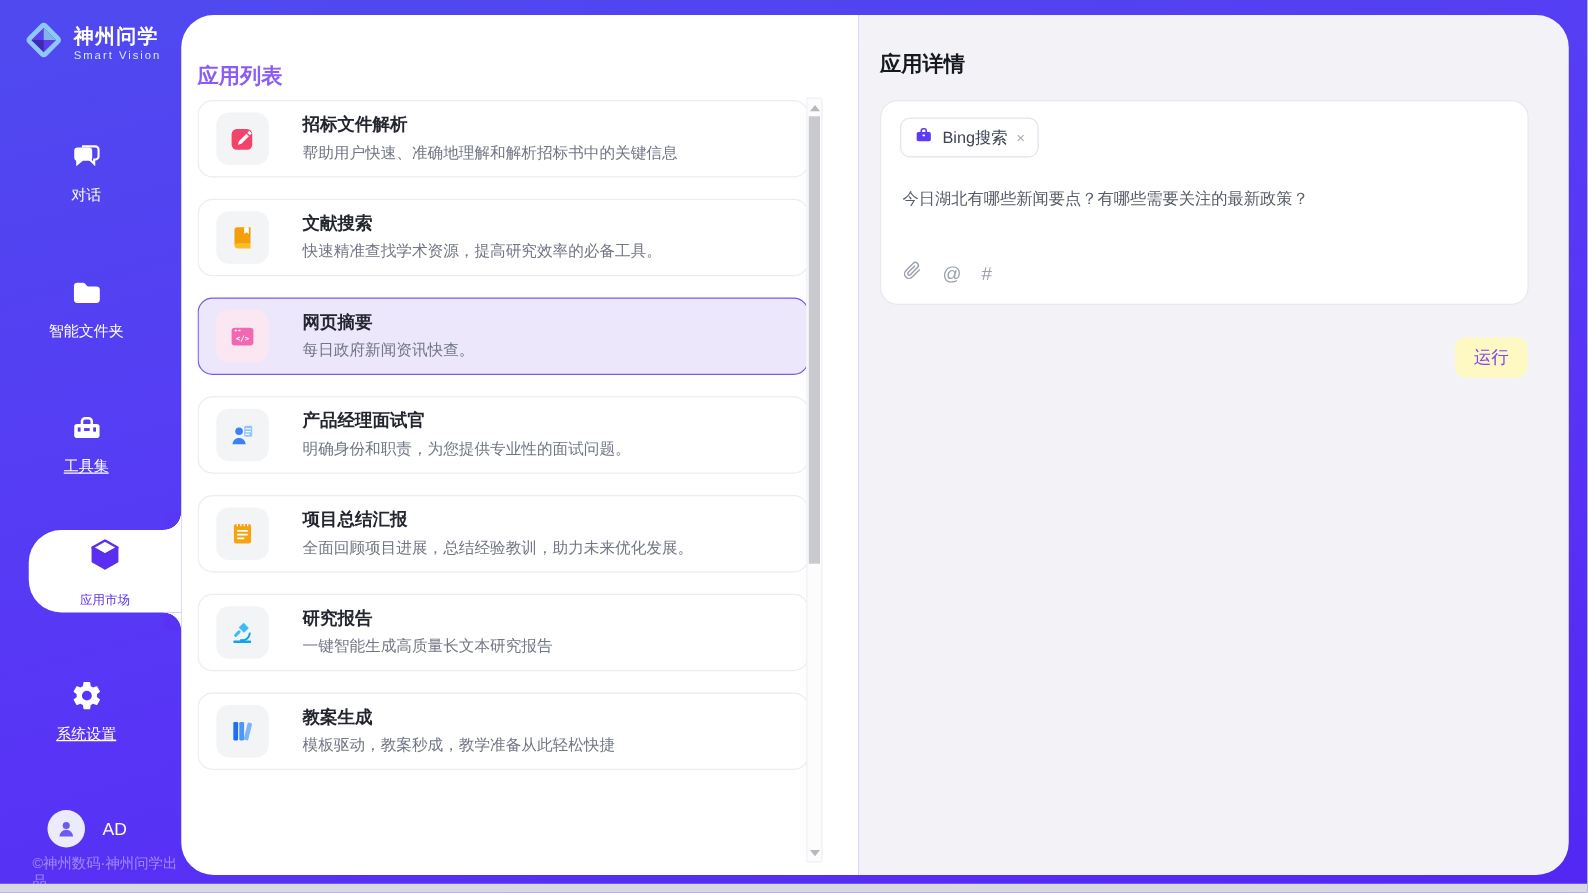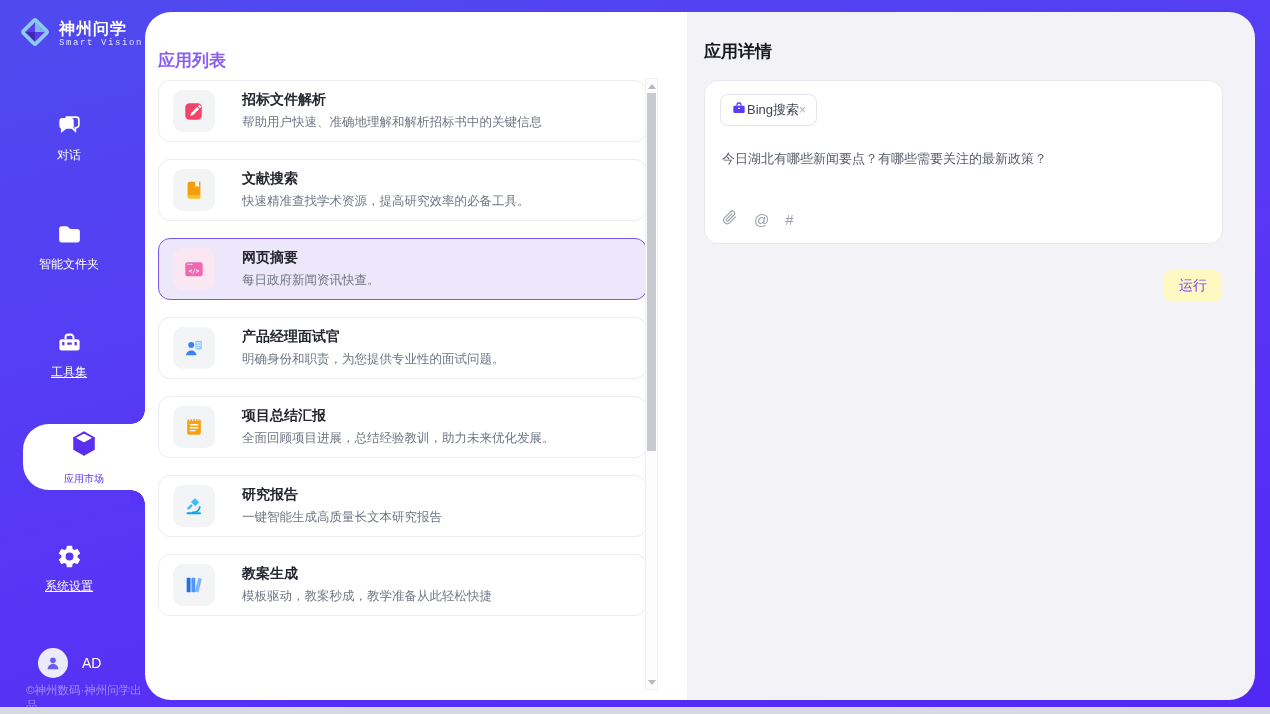--- a/index.html
+++ b/index.html
@@ -57,21 +57,21 @@
     border-top:5px solid #b6b8c0;}
   .sb-thumb{position:absolute;left:1px;right:1px;top:14px;height:358px;background:#c9cacf;cursor:pointer;}
 
   
   .panel-detail{position:absolute;left:687px;top:12px;width:568px;height:688px;background:#f3f3f7;
     border-radius:0 26px 26px 0;}
   .detail-title{position:absolute;left:17px;top:28px;font-size:17px;font-weight:bold;color:#15181f;}
   .card{position:absolute;left:17px;top:68px;width:519px;height:164px;background:#fff;
     border:1px solid #e8e8ef;border-radius:14px;box-sizing:border-box;}
   .chip{position:absolute;left:15px;top:13px;height:30px;border:1px solid #e4e4ec;border-radius:8px;
-    display:inline-flex;align-items:center;gap:0;padding:0 10px;background:#fff;cursor:pointer;}
+    display:inline-flex;align-items:center;gap:7px;padding:0 10px;background:#fff;cursor:pointer;}
   .chip-label{font-size:13px;color:#3c4250;}
   .chip-close{color:#a7abb5;font-size:12px;cursor:pointer;}
   .query{position:absolute;left:17px;top:69px;width:482px;font-size:13px;color:#565c68;cursor:text;}
   .attach-row{position:absolute;left:16px;bottom:13px;display:flex;gap:16px;align-items:center;color:#9aa0ab;}
   .attach-row .txt-ic{font-size:15px;cursor:pointer;}
   .run-btn{position:absolute;right:33px;top:258px;background:#fef9c3;color:#8146f0;font-size:14px;
     padding:7px 15px;border-radius:8px;border:none;cursor:pointer;font-family:inherit;}
 </style>
 </head>
 <body>
@@ -85,21 +85,21 @@
           <g transform="rotate(45 12 12)">
             <rect x="5.2" y="5.2" width="13.6" height="13.6" rx="2.2" fill="#8ec9f5"></rect>
             <rect x="7.6" y="7.6" width="8.8" height="8.8" fill="#5d3df0"></rect>
             <path d="M7.6 7.6h8.8L12 12z" fill="#7fb6e8"></path>
             <path d="M7.6 16.4L12 12l4.4 4.4z" fill="#3d2bb8"></path>
           </g>
         </svg>
       </span>
       <span>
         <span class="logo-cn" style="display:block;">神州问学</span>
-        <span class="logo-en" style="display:block;font-family:Liberation Mono, monospace;">Smart Vision</span>
+        <span class="logo-en" style="display:block;">Smart Vision</span>
       </span>
     </div>
 
     <div class="nav-item nav-chat">
       <span class="nav-icon">
         <svg width="27" height="27" viewBox="0 0 24 24">
           <path d="M8.5 4.5H18a2.3 2.3 0 0 1 2.3 2.3v4.8A2.3 2.3 0 0 1 18 13.9h-.8v3l-3.2-3" fill="none" stroke="#fff" stroke-width="1.5"></path>
           <path d="M3 7.8a2.4 2.4 0 0 1 2.4-2.4h8a2.4 2.4 0 0 1 2.4 2.4v4.6a2.4 2.4 0 0 1-2.4 2.4H9.2L4.4 18.6v-3.9A2.4 2.4 0 0 1 3 12.4z" fill="#fff"></path>
         </svg>
       </span>

